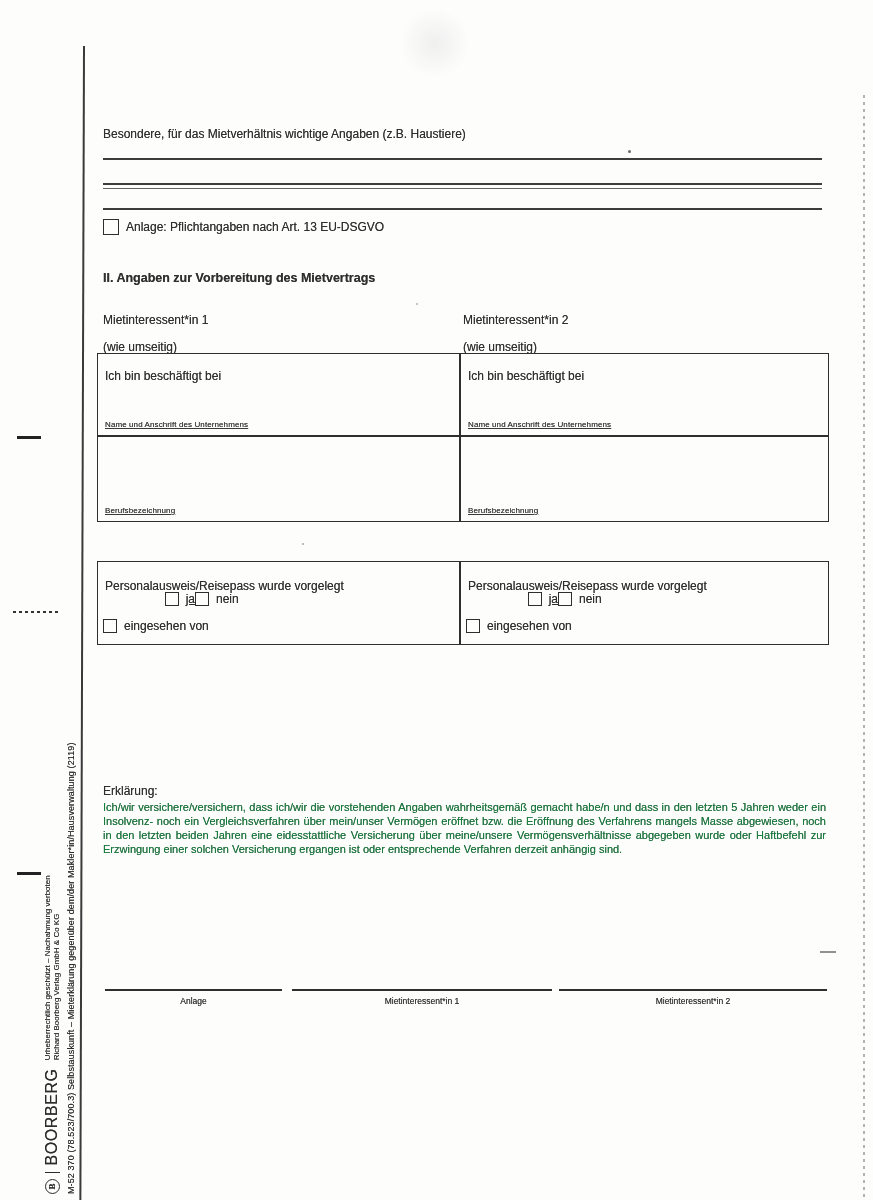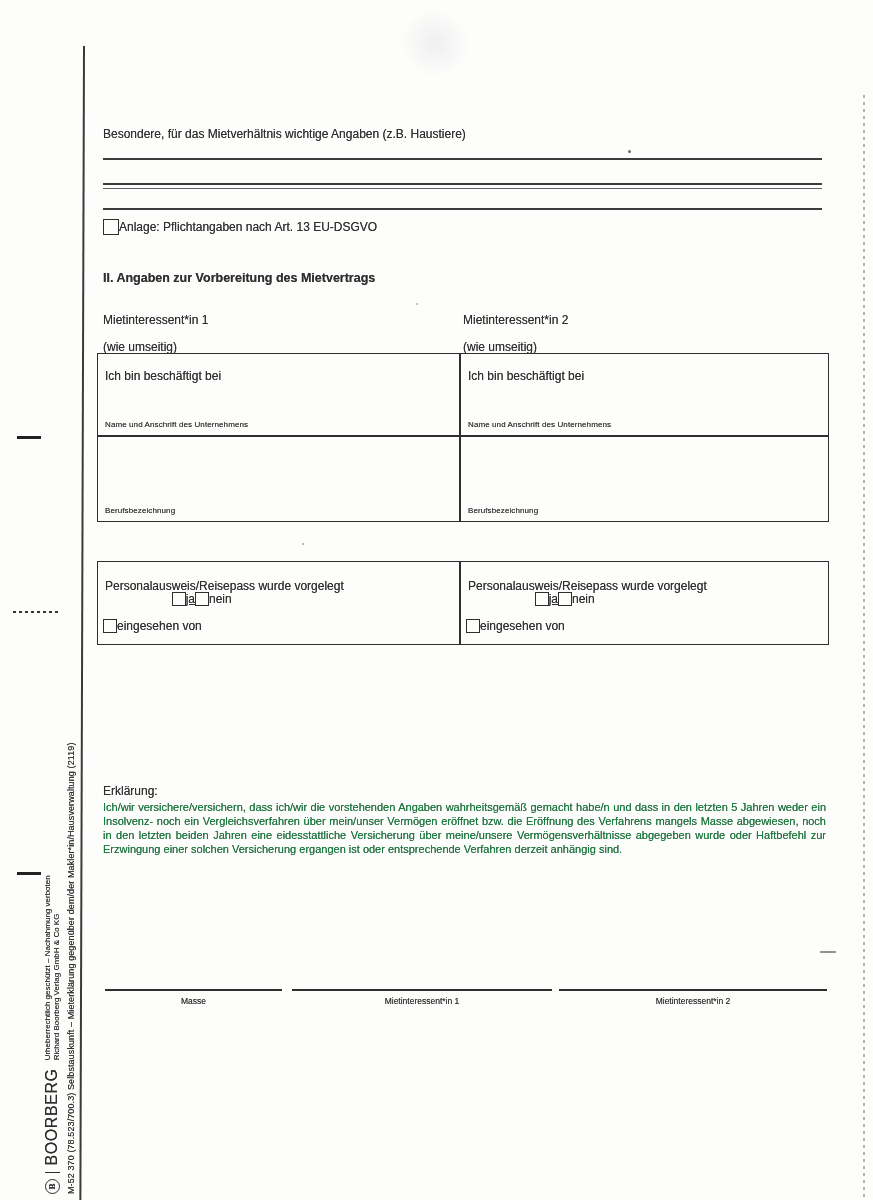--- a/index.html
+++ b/index.html
@@ -6,34 +6,34 @@
   html,body { background:#ffffff; }
   body { font-family:"Liberation Sans", sans-serif; }
   .page {
     position:relative; width:873px; height:1200px; margin:0 auto;
     background:#fdfdfc; overflow:hidden; color:#2f2f2f;
     text-shadow:0 0 0.6px rgba(47,47,47,0.75);
   }
   .t { position:absolute; white-space:nowrap; }
   .fs12 { font-size:12px;margin-top:8px; }
   .bold { font-weight:bold; }
-  .cap { font-size:8px; color:#3a3a3a; letter-spacing:0.1px; }
+  .cap { font-size:8px; color:#3a3a3a; letter-spacing:0.1px;text-decoration:underline; }
   .rule { position:absolute; height:1.5px; background:#3c3c3c; }
   .rule.ghost { height:1px; opacity:0.8; }
   .box { position:absolute; border:1.7px solid #2f2f2f; background:transparent; }
   .vdiv { position:absolute; top:0; bottom:0; width:1.7px; background:#2f2f2f; }
   .hdiv { position:absolute; left:0; right:0; height:2px; background:#2f2f2f; }
   .cell { position:absolute; top:0; bottom:0;text-align:right; }
   .cb {
     display:inline-block; width:14px; height:14px;
     border:1.7px solid #2e2e2e; background:#fdfdfc; vertical-align:-3px;
   }
   .cb.big { width:16px; height:16px; vertical-align:-4px; }
   .cbrow { position:absolute; font-size:12px; white-space:nowrap; }
-  .cbrow .lbl { }
+  .cbrow .lbl { margin-left:7px; }
   .jagroup { display:inline-block; width:90px;text-decoration:underline; }
   .para {
     position:absolute; width:723px; font-size:11px; line-height:14px;
     text-align:justify; color:#15803d;
   }
   .sig-line { position:absolute; height:1.6px; background:#2f2f2f; }
   .sig-label { position:absolute; font-size:8.5px; text-align:center; color:#333; }
   
   .edge-line { position:absolute; left:83px; top:46px; width:1.7px; height:1154px;
     background:#3a3a3a; transform:rotate(0.18deg); transform-origin:top center; }
@@ -141,17 +141,17 @@
       </div>
     </div>
   </div>
 
   <div class="t fs12" style="left:103px; top:776px;">Erklärung:</div>
   <div class="para" style="left:103px; top:800px;">Ich/wir versichere/versichern, dass ich/wir die vorstehenden Angaben wahrheitsgemäß gemacht habe/n und dass in den letzten 5 Jahren weder ein Insolvenz- noch ein Vergleichsverfahren über mein/unser Vermögen eröffnet bzw. die Eröffnung des Verfahrens mangels Masse abgewiesen, noch in den letzten beiden Jahren eine eidesstattliche Versicherung über meine/unsere Vermögensverhältnisse abgegeben wurde oder Haftbefehl zur Erzwingung einer solchen Versicherung ergangen ist oder entsprechende Verfahren derzeit anhängig sind.</div>
 
   <div class="sig-line" style="left:105px; top:989px; width:177px;"></div>
   <div class="sig-line" style="left:292px; top:989px; width:260px;"></div>
   <div class="sig-line" style="left:559px; top:989px; width:268px;"></div>
-  <div class="sig-label" style="left:105px; top:996px; width:177px;">Masse</div>
+  <div class="sig-label" style="left:105px; top:996px; width:177px;">Anlage</div>
   <div class="sig-label" style="left:292px; top:996px; width:260px;">Mietinteressent*in 1</div>
   <div class="sig-label" style="left:559px; top:996px; width:268px;">Mietinteressent*in 2</div>
 
 </div>
 
 </body></html>

